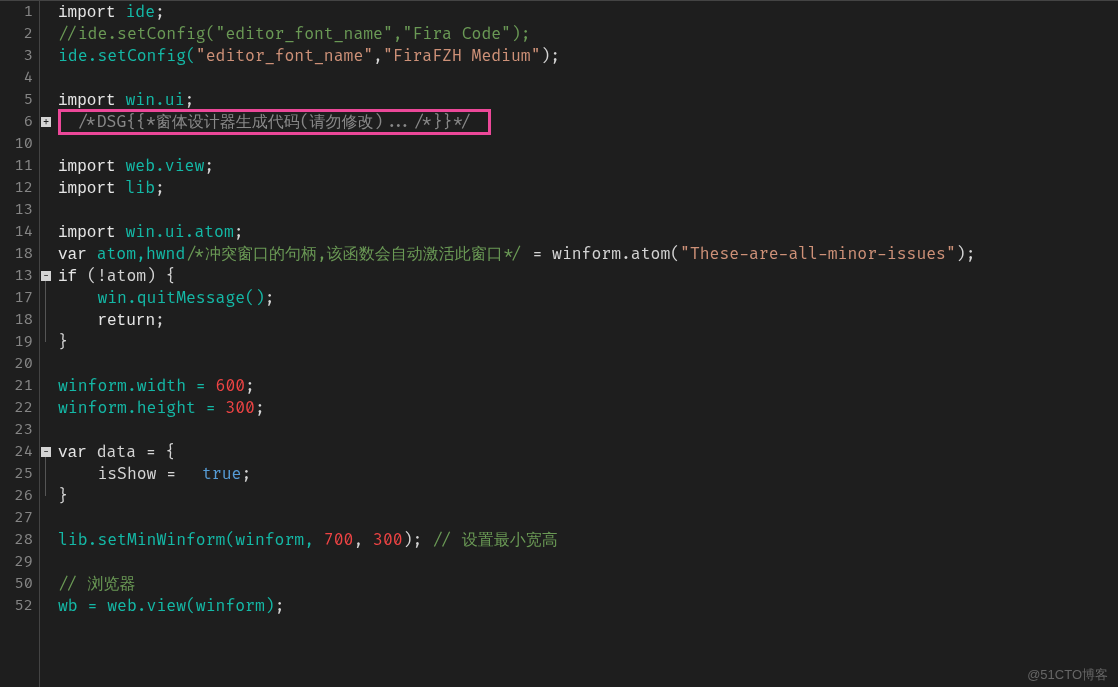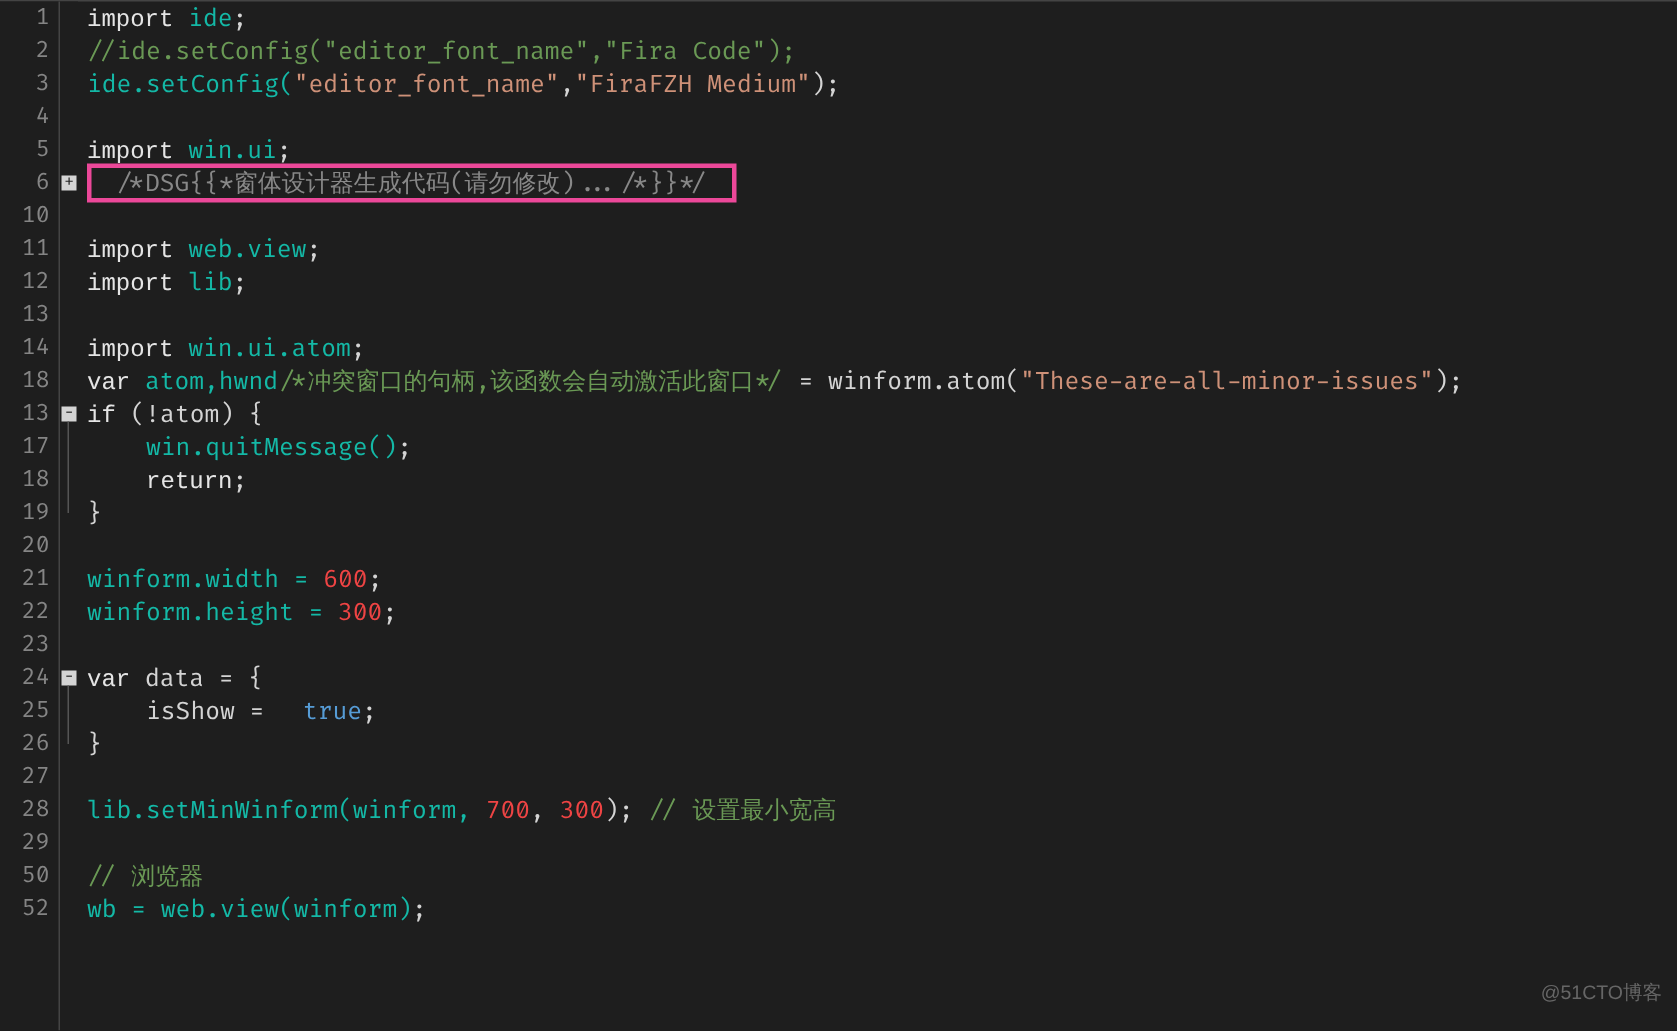--- a/index.html
+++ b/index.html
@@ -73,21 +73,21 @@
     .bool { color: #569cd6; margin-left: 16px; }
     .punct { color: #d4d4d4; }
     .ident { color: #14b8a6; }
     .folded-region {
       border: 3px solid #ec4899;
       padding: 0 16px;
       color: #888;
     }
     .watermark {
       position: absolute;
-      bottom: 16px;
+      bottom: 3px;
       right: 10px;
       color: #666;
       font-size: 13px;
       font-family: sans-serif;
     }
   </style>
 </head>
 <body>
 
 <div class="editor">

